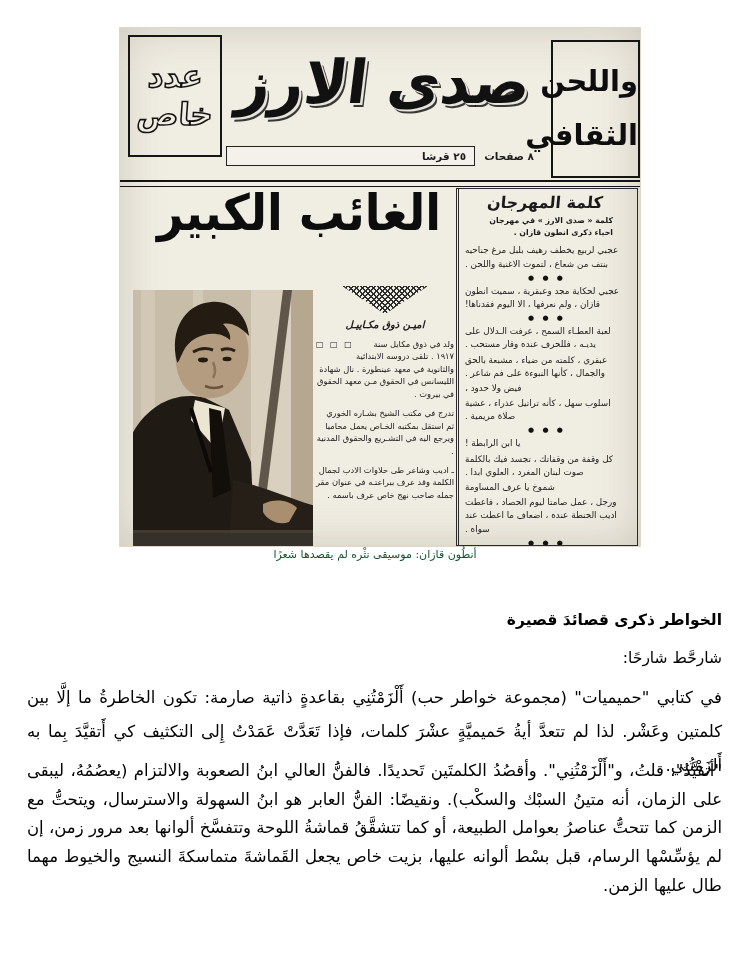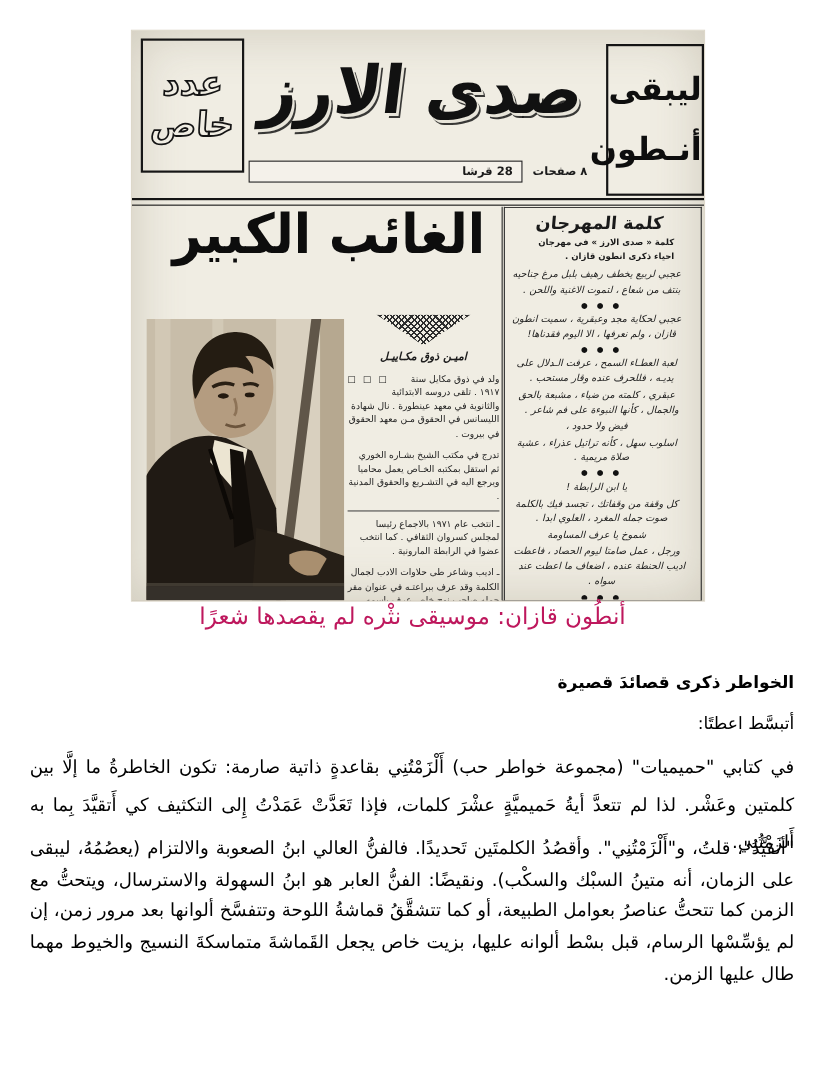--- a/index.html
+++ b/index.html
@@ -46,26 +46,26 @@
   .bio.rule-top{border-top:1px solid #4a4a4a;padding-top:5px;}
   .sq{float:left;font-size:8px;letter-spacing:2px;margin-top:1px;}
 
   
   .np-festival{position:absolute;left:336px;top:160px;width:182px;height:358px;box-sizing:border-box;
         border:1px solid #2a2a2a;border-left:3px double #2a2a2a;padding:4px 8px 4px 6px;
         direction:rtl;color:#1a1a1a;overflow:hidden;}
   .np-festival h2{margin:0 4px 3px 0;font-size:16px;font-weight:900;text-align:center;
         transform:skewX(-5deg);}
   .fsub{font-size:7.8px;font-weight:bold;margin:0 16px 6px 16px;line-height:1.5;text-align:right;}
-  .fitem{font-size:8.8px;margin:0 0 2px;line-height:1.5;text-align:center;text-indent:9px;font-style:italic;}
+  .fitem{font-size:8.8px;margin:0 0 2px;line-height:1.5;text-align:left;text-indent:9px;}
   .dots{text-align:center;font-size:7px;letter-spacing:3px;margin:3px 0;color:#111;}
 
   
   .caption{position:absolute;top:548px;left:0;width:100%;text-align:center;
-        font-size:21px;color:#be185d;}
+        font-size:11px;color:#14532d;}
   .art-heading{position:absolute;top:611px;right:28px;margin:0;font-size:15.5px;
         font-weight:bold;color:#000;}
   .art-lead{position:absolute;top:649px;right:28px;margin:0;font-size:15.5px;color:#000;}
   .art-para{position:absolute;right:28px;left:27px;margin:0;font-size:16.5px;color:#000;
         direction:rtl;text-align:justify;text-align-last:right;}
   .p1{top:681px;line-height:2.05;}
   .p2{top:757px;line-height:1.74;}
 </style>
 </head>
 <body>
@@ -77,27 +77,27 @@
     <div class="np-left-box">
       <div class="outline-txt">عدد</div>
       <div class="outline-txt">خاص</div>
     </div>
 
     <div class="np-masthead">صدى الارز</div>
 
     <div class="np-dateline">
       <span>٨ صفحات</span>
       <div class="np-datebox">
-        <span>28 قرشا</span>
+        <span>٢٥ قرشا</span>
       </div>
     </div>
 
     <div class="np-name-box">
-      <div>ليبقى</div>
-      <div>أنـطون</div>
+      <div>واللحن</div>
+      <div>الثقافي</div>
     </div>
 
     <div class="np-rule"></div>
 
     <h1 class="np-headline">الغائب الكبير</h1>
 
     <div class="np-photo">
       <svg viewBox="0 0 180 256" preserveAspectRatio="none">
         <rect width="180" height="256" fill="#c8bda9"></rect>
         <rect x="8" width="14" height="256" fill="#d6cdbb" opacity="0.7"></rect>
@@ -122,49 +122,48 @@
         <rect y="243" width="180" height="13" fill="#35302a"></rect>
         <rect y="240" width="180" height="3" fill="#575044" opacity="0.6"></rect>
       </svg>
     </div>
 
     <div class="np-mid">
       <div class="hatch"></div>
       <div class="signature">اميـن ذوق مكـاييـل</div>
       <p class="bio"><span class="sq">□ □ □</span><span>ولد في ذوق مكايل سنة ١٩١٧ . تلقى دروسه الابتدائية والثانوية في معهد عينطورة . نال شهادة الليسانس في الحقوق مـن معهد الحقوق في بيروت .</span></p>
       <p class="bio">تدرج في مكتب الشيخ بشـاره الخوري ثم استقل بمكتبه الخـاص يعمل محاميا ويرجع اليه في التشـريع والحقوق المدنية .</p>
-      <p class="bio rule-top">ـ انتخب عام ١٩٧١ بالاجماع رئيسا لمجلس كسروان الثقافي . كما انتخب عضوا في الرابطة المارونية .</p>
       <p class="bio">ـ اديب وشاعر طى حلاوات الادب لجمال الكلمة وقد عرف ببراعتـه في عنوان مقر جمله صاحب نهج خاص عرف باسمه .</p>
     </div>
 
     <div class="np-festival">
       <h2>كلمة المهرجان</h2>
       <p class="fsub">كلمة « صدى الارز » في مهرجان احياء ذكرى انطون قازان .</p>
 
       <p class="fitem">عجبي لربيع يخطف رهيف بلبل مرغ جناحيه بنتف من شعاع ، لتموت الاغنية واللحن .</p>
       <div class="dots">● ● ●</div>
 
       <p class="fitem">عجبي لحكاية مجد وعبقرية ، سميت انطون قازان ، ولم نعرفها ، الا اليوم فقدناها!</p>
       <div class="dots">● ● ●</div>
 
       <p class="fitem">لعبة العطـاء السمح ، عرفت الـدلال على يديـه ، فللحرف عنده وقار مستحب .</p>
       <p class="fitem">عبقري ، كلمته من ضياء ، مشبعة بالحق والجمال ، كأنها النبوءة على فم شاعر .</p>
       <p class="fitem">فيض ولا حدود ،</p>
       <p class="fitem">اسلوب سهل ، كأنه تراتيل عذراء ، عشية صلاة مريمية .</p>
       <div class="dots">● ● ●</div>
 
       <p class="fitem">يا ابن الرابطة !</p>
-      <p class="fitem">كل وقفة من وقفاتك ، تجسد فيك بالكلمة صوت جمله المغرد ، العلوي ابدا .</p>
+      <p class="fitem">كل وقفة من وقفاتك ، تجسد فيك بالكلمة صوت لبنان المغرد ، العلوي ابدا .</p>
       <p class="fitem">شموخ يا عرف المساومة</p>
       <p class="fitem">ورجل ، عمل صامتا ليوم الحصاد ، فاعطت اديب الحنطة عنده ، اضعاف ما اعطت عند سواه .</p>
       <div class="dots">● ● ●</div>
     </div>
 
   </figure>
 
   <div class="caption">أنطُون قازان: موسيقى نثْره لم يقصدها شعرًا</div>
 
   <h3 class="art-heading">الخواطر ذكرى قصائدَ قصيرة</h3>
-  <p class="art-lead">أتبسَّط اعطتًا:</p>
+  <p class="art-lead">شارحَّط شارحًا:</p>
   <p class="art-para p1">في كتابي "حميميات" (مجموعة خواطر حب) أَلْزَمْتُنِي بقاعدةٍ ذاتية صارمة: تكون الخاطرةُ ما إلَّا بين كلمتين وعَشْر. لذا لم تتعدَّ أيةُ حَميميَّةٍ عشْرَ كلمات، فإذا تَعَدَّتْ عَمَدْتُ إِلى التكثيف كي أَتقيَّدَ بِما به أَلزَمْتُنِي.</p>
   <p class="art-para p2">"أتقيَّدُ"، قلتُ، و"أَلْزَمْتُنِي". وأقصُدُ الكلمتَين تَحديدًا. فالفنُّ العالي ابنُ الصعوبة والالتزام (يعصُمُهُ، ليبقى على الزمان، أنه متينُ السبْك والسكْب). ونقيضًا: الفنُّ العابر هو ابنُ السهولة والاسترسال، ويتحتُّ مع الزمن كما تتحتُّ عناصرُ بعوامل الطبيعة، أو كما تتشقَّقُ قماشةُ اللوحة وتتفسَّخ ألوانها بعد مرور زمن، إن لم يؤسِّسْها الرسام، قبل بسْط ألوانه عليها، بزيت خاص يجعل القَماشةَ متماسكةَ النسيج والخيوط مهما طال عليها الزمن.</p>
 
 </div>
 
 </body></html>

